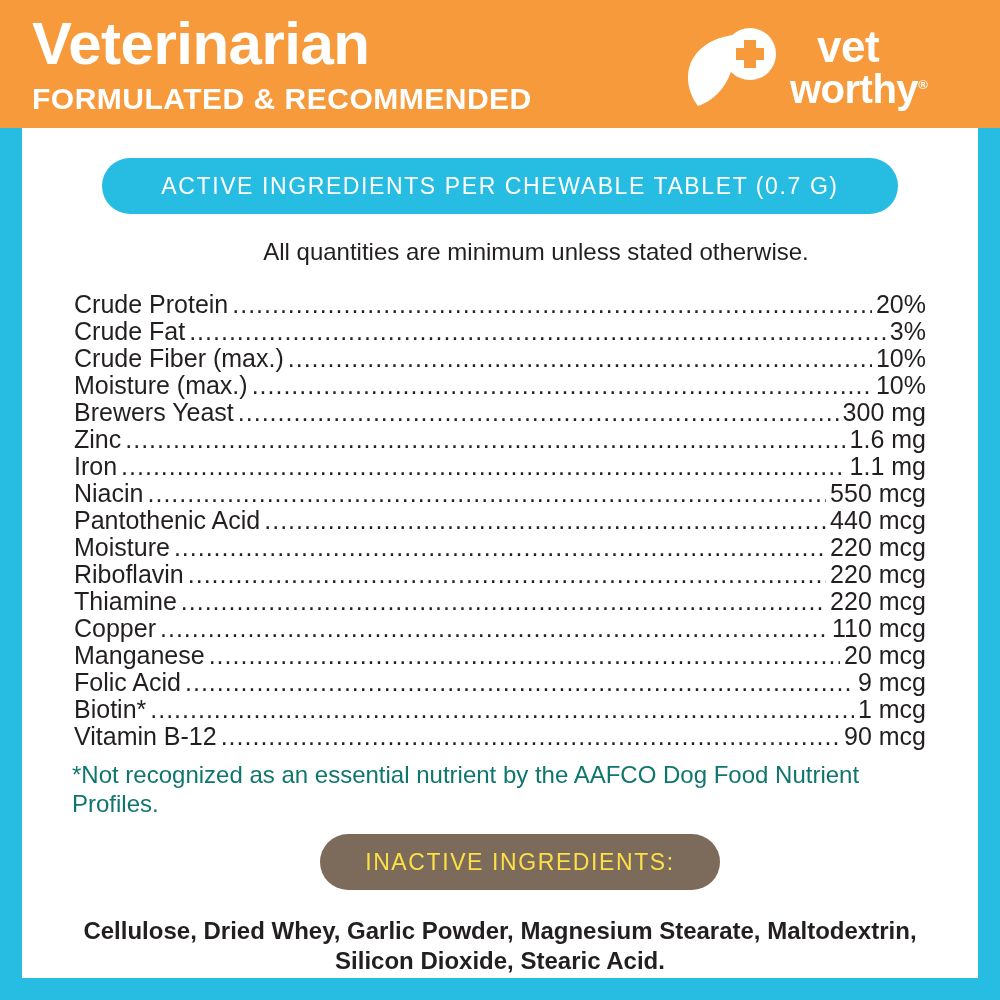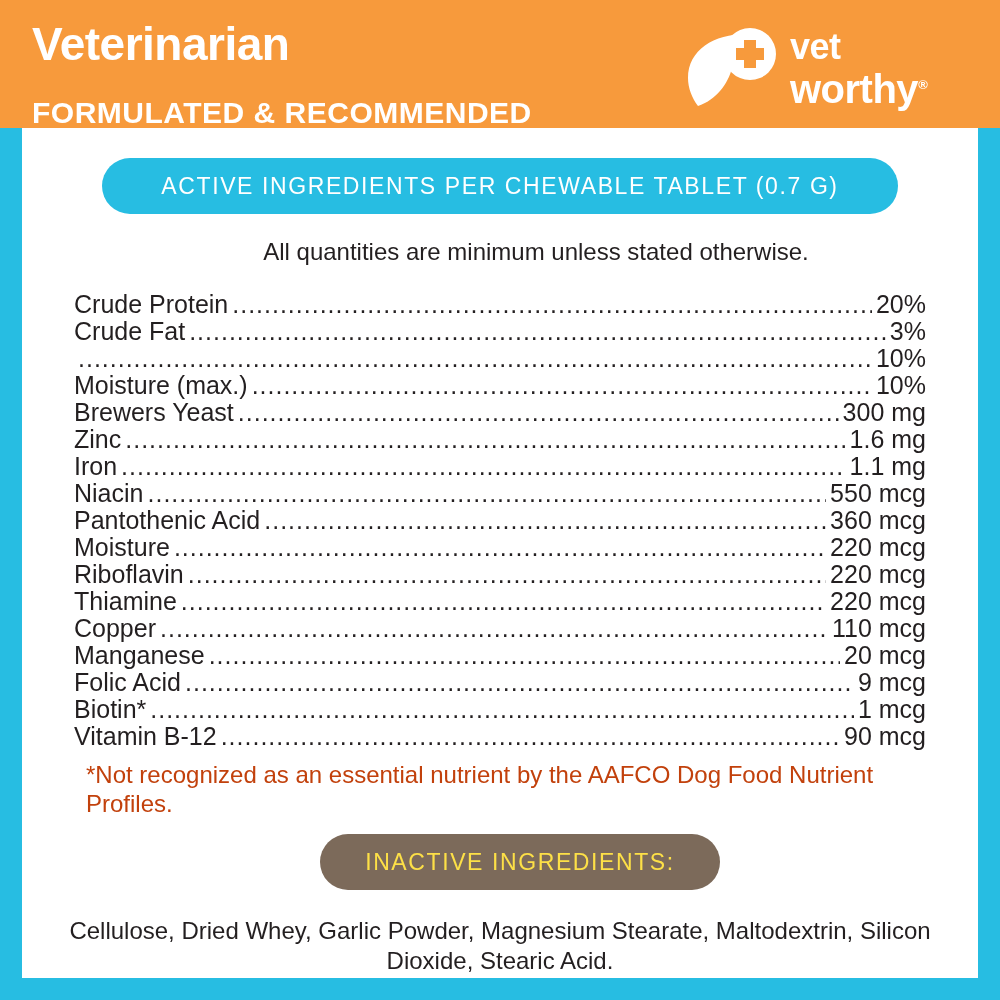--- a/index.html
+++ b/index.html
@@ -37,35 +37,35 @@
     left: 0; top: 0;
     width: 1000px; height: 128px;
     background: #f79a3c;
     box-sizing: border-box;
   }
   .header-text {
     position: absolute;
     left: 32px; top: 10px;
   }
   .header-title {
-    font-size: 46px;
+    font-size: 60px;
     line-height: 68px;
     color: #ffffff;
     font-weight: bold;
     letter-spacing: -0.5px;
     white-space: nowrap;
   }
   .header-sub {
     font-size: 30px;
     line-height: 34px;
     color: #ffffff;
     font-weight: bold;
     letter-spacing: 0.5px;
     white-space: nowrap;
-    margin-top: 18px;
+    margin-top: 4px;
   }
 
   .brand {
     position: absolute;
     right: 26px;
     top: 22px;
     width: 290px;
     height: 92px;
   }
   .brand-mark {
@@ -73,21 +73,21 @@
     left: 0; top: 4px;
     width: 96px; height: 84px;
   }
   .brand-word {
     position: absolute;
     left: 106px; top: 6px;
     color: #ffffff;
     font-weight: bold;
     line-height: 38px;
   }
-  .brand-vet { font-size: 36px; letter-spacing: -0.5px; }
+  .brand-vet { font-size: 44px; letter-spacing: -0.5px; margin-left: 27px; }
   .brand-worthy { font-size: 40px; letter-spacing: -0.5px; }
   .brand-reg {
     font-size: 13px;
     vertical-align: super;
   }
 
   
   .pill-active {
     position: absolute;
     left: 102px; top: 158px;
@@ -145,22 +145,21 @@
     text-align: right;
   }
 
   .footnote {
     position: absolute;
     left: 72px;
     top: 760px;
     width: 862px;
     font-size: 24px;
     line-height: 29px;
-    color: #c2410c;
-    margin-left: 14px;
+    color: #0f766e;
   }
 
   
   .pill-inactive {
     position: absolute;
     left: 320px; top: 834px;
     width: 400px; height: 56px;
     background: #7c6a5a;
     border-radius: 28px;
     color: #fde047;
@@ -174,20 +173,21 @@
 
   .inactive-text {
     position: absolute;
     left: 60px;
     top: 916px;
     width: 880px;
     text-align: center;
     font-size: 24px;
     line-height: 30px;
     color: #231f20;
+    font-weight: bold;
   }
 </style>
 </head>
 <body>
 
 <div class="label">
 
   <div class="frame-left"></div>
   <div class="frame-right"></div>
   <div class="frame-bottom"></div>
@@ -221,20 +221,21 @@
         <span class="nm">Crude   Protein</span>
         <span class="dots">........................................................................................................................................................................................................</span>
         <span class="val">20%</span>
       </div>
       <div class="row">
         <span class="nm">Crude    Fat</span>
         <span class="dots">........................................................................................................................................................................................................</span>
         <span class="val">3%</span>
       </div>
       <div class="row">
+        <span class="nm">Crude Fiber (max.)</span>
         <span class="dots">........................................................................................................................................................................................................</span>
         <span class="val">10%</span>
       </div>
       <div class="row">
         <span class="nm">Moisture (max.)</span>
         <span class="dots">........................................................................................................................................................................................................</span>
         <span class="val">10%</span>
       </div>
       <div class="row">
         <span class="nm">Brewers Yeast</span>
@@ -252,21 +253,21 @@
         <span class="val">1.1 mg</span>
       </div>
       <div class="row">
         <span class="nm">Niacin</span>
         <span class="dots">........................................................................................................................................................................................................</span>
         <span class="val">550 mcg</span>
       </div>
       <div class="row">
         <span class="nm">Pantothenic Acid</span>
         <span class="dots">........................................................................................................................................................................................................</span>
-        <span class="val">360 mcg</span>
+        <span class="val">440 mcg</span>
       </div>
       <div class="row">
         <span class="nm">Moisture</span>
         <span class="dots">........................................................................................................................................................................................................</span>
         <span class="val">220 mcg</span>
       </div>
       <div class="row">
         <span class="nm">Riboflavin</span>
         <span class="dots">........................................................................................................................................................................................................</span>
         <span class="val">220 mcg</span>

